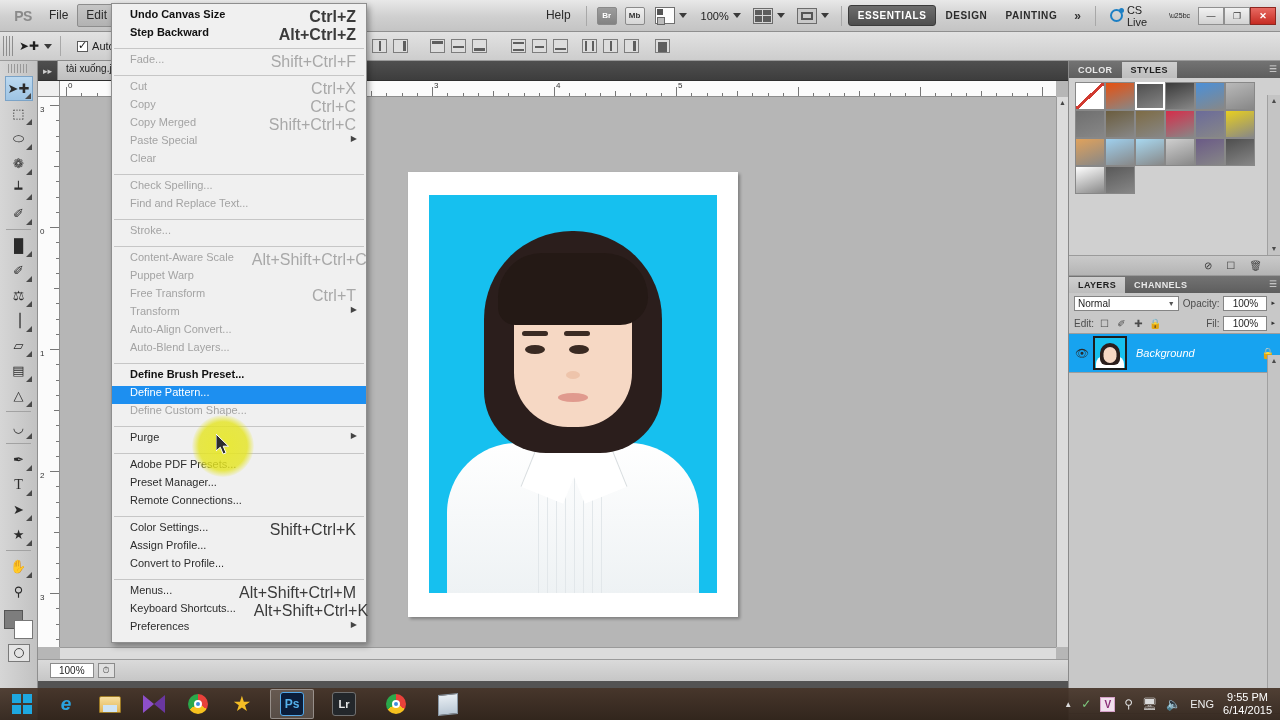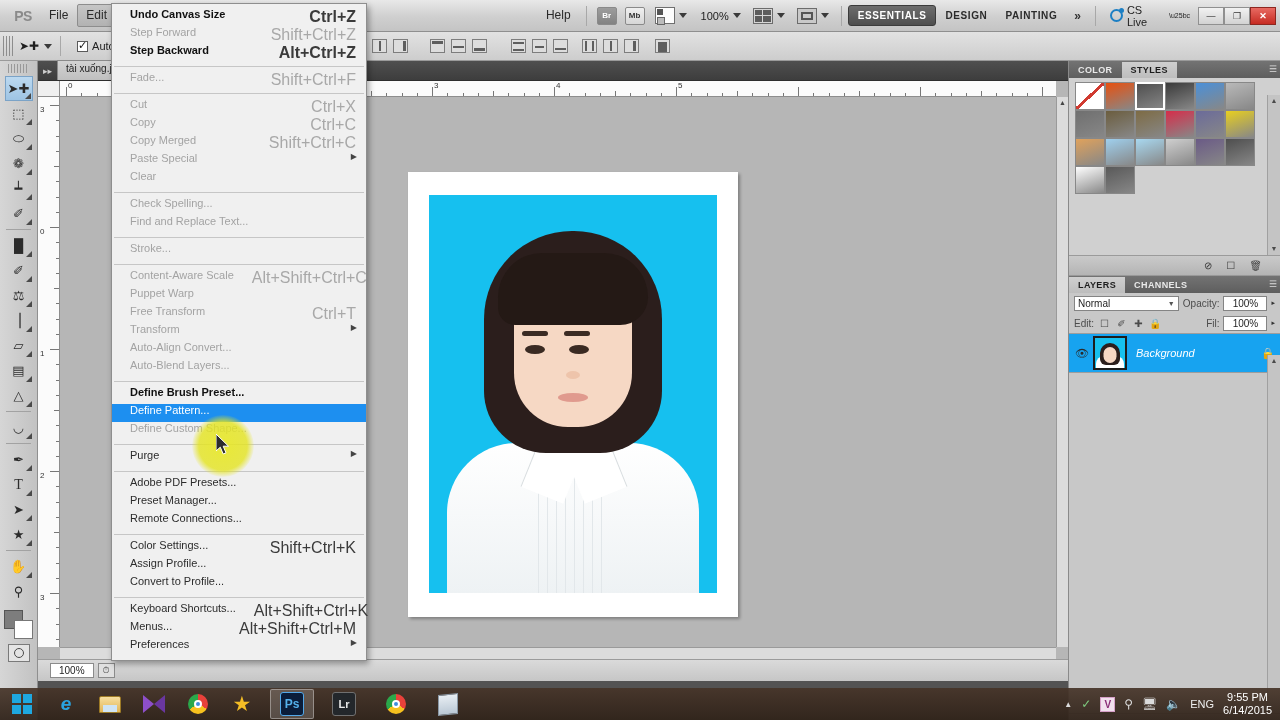--- a/index.html
+++ b/index.html
@@ -674,24 +674,20 @@
         <span>🗑</span>
       </div>
     </div>
   </div>
 
   <div class="editmenu" id="editMenu">
       <div class="mrow bold">
         <span class="lab">Undo Canvas Size</span>
         <span class="acc">Ctrl+Z</span>
       </div>
-      <div class="mrow dim">
-        <span class="lab">Step Forward</span>
-        <span class="acc">Shift+Ctrl+Z</span>
-      </div>
       <div class="mrow bold">
         <span class="lab">Step Backward</span>
         <span class="acc">Alt+Ctrl+Z</span>
       </div>
       <div class="msep"></div>
       <div class="mrow dim">
         <span class="lab">Fade...</span>
         <span class="acc">Shift+Ctrl+F</span>
       </div>
       <div class="msep"></div>
@@ -778,26 +774,26 @@
         <span class="acc">Shift+Ctrl+K</span>
       </div>
       <div class="mrow">
         <span class="lab">Assign Profile...</span>
       </div>
       <div class="mrow">
         <span class="lab">Convert to Profile...</span>
       </div>
       <div class="msep"></div>
       <div class="mrow">
+        <span class="lab">Menus...</span>
+        <span class="acc">Alt+Shift+Ctrl+M</span>
+      </div>
+      <div class="mrow">
         <span class="lab">Keyboard Shortcuts...</span>
         <span class="acc">Alt+Shift+Ctrl+K</span>
-      </div>
-      <div class="mrow">
-        <span class="lab">Menus...</span>
-        <span class="acc">Alt+Shift+Ctrl+M</span>
       </div>
       <div class="mrow">
         <span class="lab">Preferences</span>
         <span class="arw">▶</span>
       </div>
     </div>
   <div class="clickblob"></div>
   <div class="cursor">
     <svg width="16" height="22" viewBox="0 0 16 22">
       <polygon points="0,0 0,17 4.3,13.2 7.2,20 10,18.8 7.2,12.2 12.5,12.2" fill="#2d2d2d" stroke="#ffffff" stroke-width="1"></polygon>

